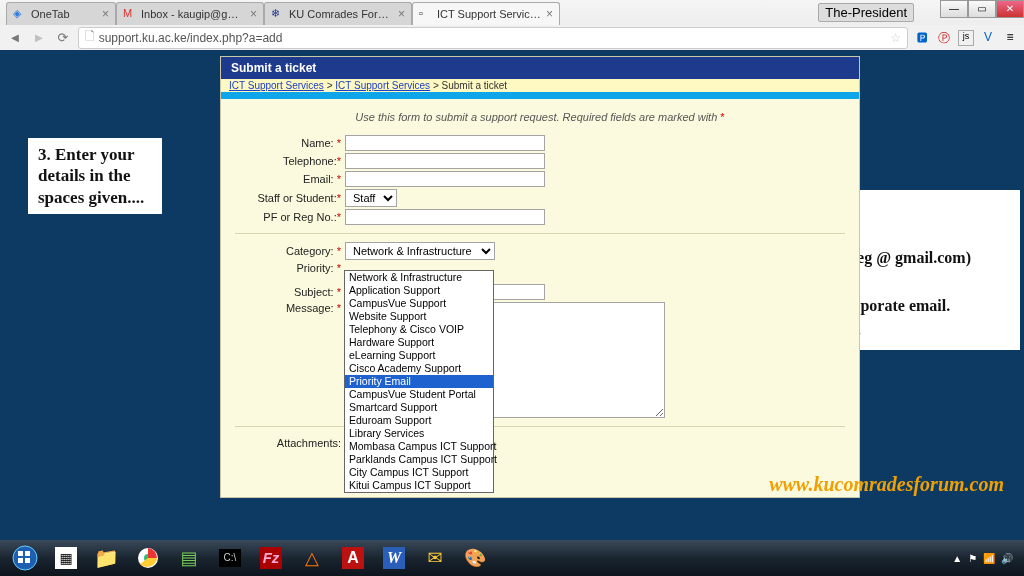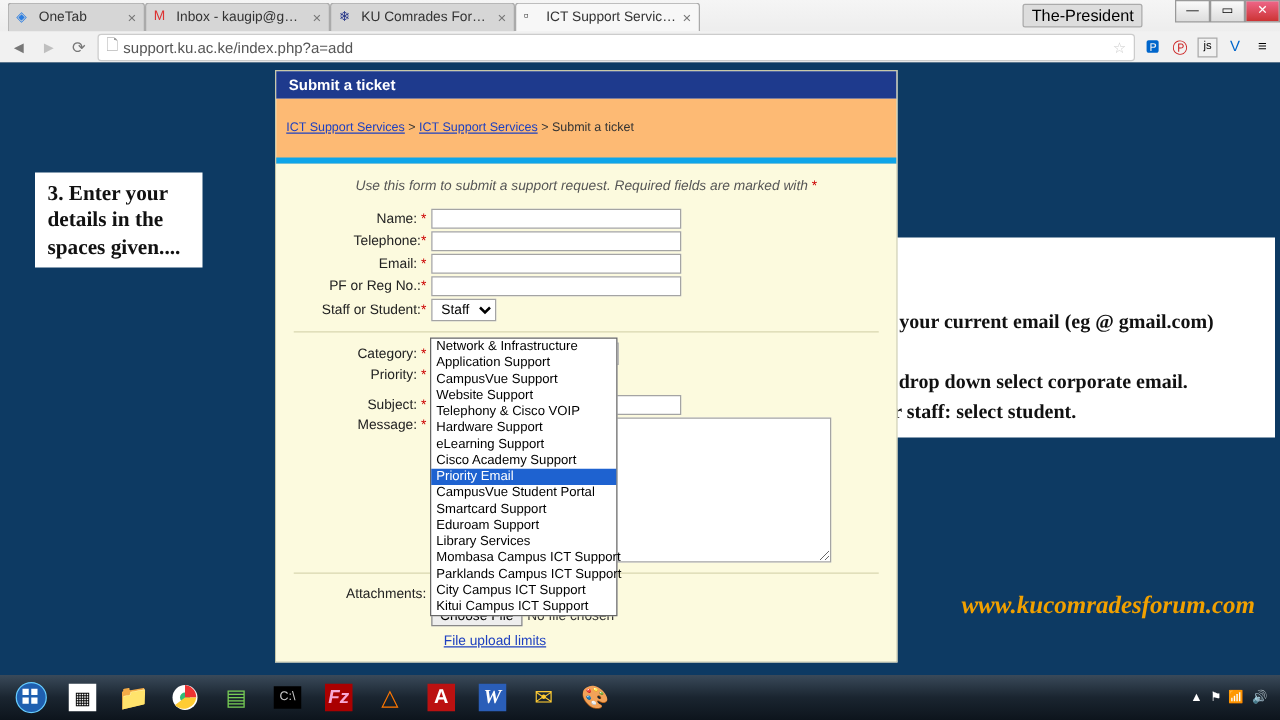--- a/index.html
+++ b/index.html
@@ -24,23 +24,23 @@
   .win-btn.close { background:linear-gradient(#e68,#c33); color:#fff; }
   .user-btn { position:absolute; top:3px; right:110px; font-size:13px; background:#ddd; border:1px solid #aaa; padding:1px 6px; border-radius:2px; }
 
   
   .taskbar { position:absolute; bottom:0; left:0; right:0; height:36px; background: linear-gradient(#3a4a5a 0%, #1a2530 50%, #0d141c 100%); display:flex; align-items:center; padding:0 6px; gap:3px; }
   .tbicon { width:38px; height:30px; display:flex; align-items:center; justify-content:center; border-radius:2px; }
   .tray { margin-left:auto; color:#fff; font-size:10px; display:flex; align-items:center; gap:6px; padding-right:4px; }
 
   
   .page-wrap { position:absolute; top:50px; bottom:36px; left:0; right:0; background:#0d3a63; }
-  .ticket-box { position:absolute; left:220px; top:6px; width:498px; border:1px solid #c8c8a8; background:#fff; }
+  .ticket-box { position:absolute; left:220px; top:6px; width:640px; border:1px solid #c8c8a8; background:#fff; }
   .ticket-head { background:#1e3a8d; color:#fff; font-weight:bold; font-size:12px; padding:4px 10px; }
-  .crumbs { background:#fdba74; font-size:10px; padding:18px 8px; color:#333; border-bottom:5px solid #0ea5e9; }
+  .crumbs { background:#fef9c3; font-size:10px; padding:1px 8px; color:#333; border-bottom:7px solid #0ea5e9; }
   .crumbs a { color:#1e40c0; text-decoration:underline; }
   .form-area { background:#fcfade; padding:8px 14px; }
   .form-note { text-align:center; font-size:11px; font-style:italic; color:#555; padding:4px 0 10px; }
   .form-note .ast { color:#c00; font-style:normal; }
   .row { display:flex; align-items:center; margin:2px 0; }
   .lbl { width:110px; text-align:right; font-size:11px; color:#222; padding-right:4px; }
   .ast { color:#c00; }
   .inp { border:1px solid #a4a4a4; background:#fff; font-size:11px; padding:1px 3px; }
   .inp.txt { width:200px; height:16px; }
   .inp.sel-sm { width:52px; height:18px; }
@@ -143,27 +143,27 @@
         </div>
       <div class="row">
           <span class="lbl"><span>Telephone:</span><span class="ast">*</span></span>
           <input class="inp txt" style="">
         </div>
       <div class="row">
           <span class="lbl"><span>Email:</span> <span class="ast">*</span></span>
           <input class="inp txt" style="">
         </div>
       <div class="row">
-          <span class="lbl"><span>PF or Reg No.:</span><span class="ast">*</span></span>
-          <input class="inp txt" style="">
-        </div>
-      <div class="row">
           <span class="lbl"><span>Staff or Student:</span><span class="ast">*</span></span>
         <select class="inp sel-sm"><option>Staff</option></select>
       </div>
+      <div class="row">
+          <span class="lbl"><span>PF or Reg No.:</span><span class="ast">*</span></span>
+          <input class="inp txt" style="">
+        </div>
 
       <div class="sep"></div>
 
       <div class="row">
           <span class="lbl"><span>Category:</span> <span class="ast">*</span></span>
         <select class="inp sel-cat"><option>Network &amp; Infrastructure</option></select>
       </div>
       <div class="row">
           <span class="lbl"><span>Priority:</span> <span class="ast">*</span></span>
         </div>

